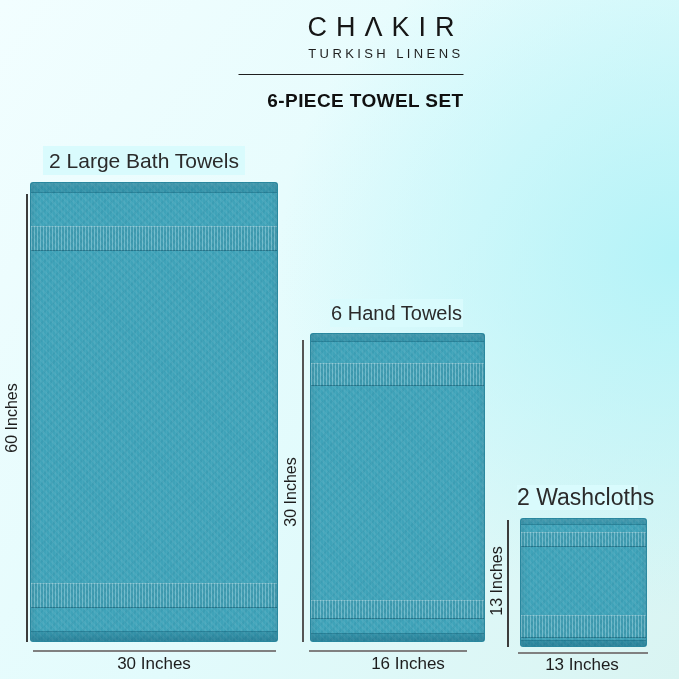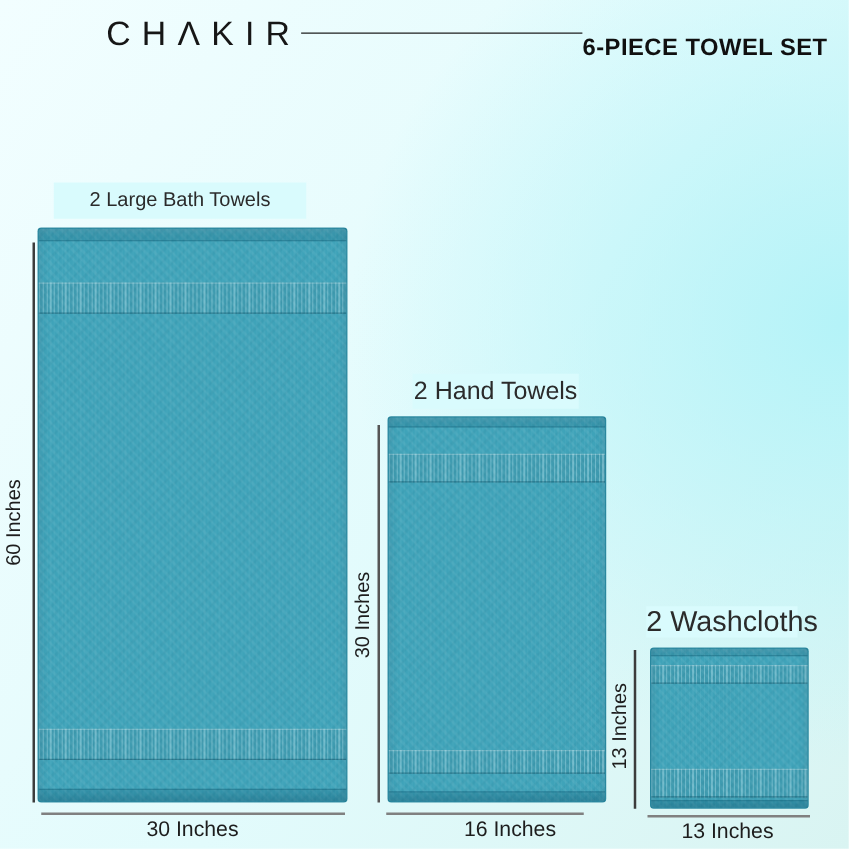--- a/index.html
+++ b/index.html
@@ -7,22 +7,22 @@
 
   .stage{
     position:relative;width:679px;height:679px;overflow:hidden;
     background:
       radial-gradient(95% 85% at 100% 38%, #b4f3f8 0%, rgba(180,243,248,0) 62%),
       linear-gradient(125deg, #f2feff 0%, #e2fbfc 55%, #d9f4f2 100%);
   }
 
   
   .header{
-    position:absolute;top:13px;left:369px;transform:translateX(-50%);
-    display:flex;flex-direction:row;align-items:flex-start;z-index:5;
+    position:absolute;top:13px;left:351px;transform:translateX(-50%);
+    display:flex;flex-direction:column;align-items:flex-end;z-index:5;
   }
   .brand-logo{
     font-size:27px;color:#161616;letter-spacing:9px;padding-left:9px;
     font-weight:400;white-space:nowrap;line-height:1.1;
   }
   .brand-subtitle{
     font-size:13px;color:#1f1f1f;letter-spacing:3.4px;padding-left:3.4px;
     margin-top:3px;white-space:nowrap;
   }
   .header-divider{
@@ -68,21 +68,21 @@
   .vdim{
     position:absolute;font-size:16px;color:#1d1d1d;white-space:nowrap;
     transform:translate(-50%,-50%) rotate(-90deg);
   }
   .hdim{
     position:absolute;font-size:17px;color:#1d1d1d;white-space:nowrap;
     transform:translateX(-50%);
   }
 
   
-  .bath .item-label{left:43px;top:146px;width:202px;height:29px;line-height:29px;font-size:16px;}
+  .bath .item-label{left:43px;top:146px;width:202px;height:29px;line-height:29px;font-size:21px;}
   .bath .towel{left:30px;top:182px;width:248px;height:460px;}
   .bath .band-top{top:43px;height:23px;}
   .bath .band-bottom{top:400px;height:23px;}
   .bath .hem{height:9px;}
   .bath .vline{left:26px;top:194px;height:448px;}
   .bath .vdim{left:12px;top:418px;}
   .bath .hline{left:33px;top:650px;width:243px;}
   .bath .hdim{left:154px;top:654px;}
 
   
@@ -107,40 +107,41 @@
   .wash .hline{left:518px;top:652px;width:130px;}
   .wash .hdim{left:582px;top:655px;}
 </style>
 </head>
 <body>
 
 <div class="stage">
 
   <div class="header">
     <div class="brand-logo">CHΛKIR</div>
+    <div class="brand-subtitle">TURKISH LINENS</div>
     <hr class="header-divider">
     <div class="product-title">6-PIECE TOWEL SET</div>
   </div>
 
   <section class="group bath">
     <div class="item-label">2 Large Bath Towels</div>
     <div class="towel">
       <div class="hem top"></div>
       <div class="band band-top"></div>
       <div class="band band-bottom"></div>
       <div class="hem bottom"></div>
     </div>
     <div class="vline"></div>
     <div class="vdim">60 Inches</div>
     <div class="hline"></div>
     <div class="hdim">30 Inches</div>
   </section>
 
   <section class="group hand">
-    <div class="item-label">2 Hand Towels</div>
+    <div class="item-label">6 Hand Towels</div>
     <div class="towel">
       <div class="hem top"></div>
       <div class="band band-top"></div>
       <div class="band band-bottom"></div>
       <div class="hem bottom"></div>
     </div>
     <div class="vline"></div>
     <div class="vdim">30 Inches</div>
     <div class="hline"></div>
     <div class="hdim">16 Inches</div>

